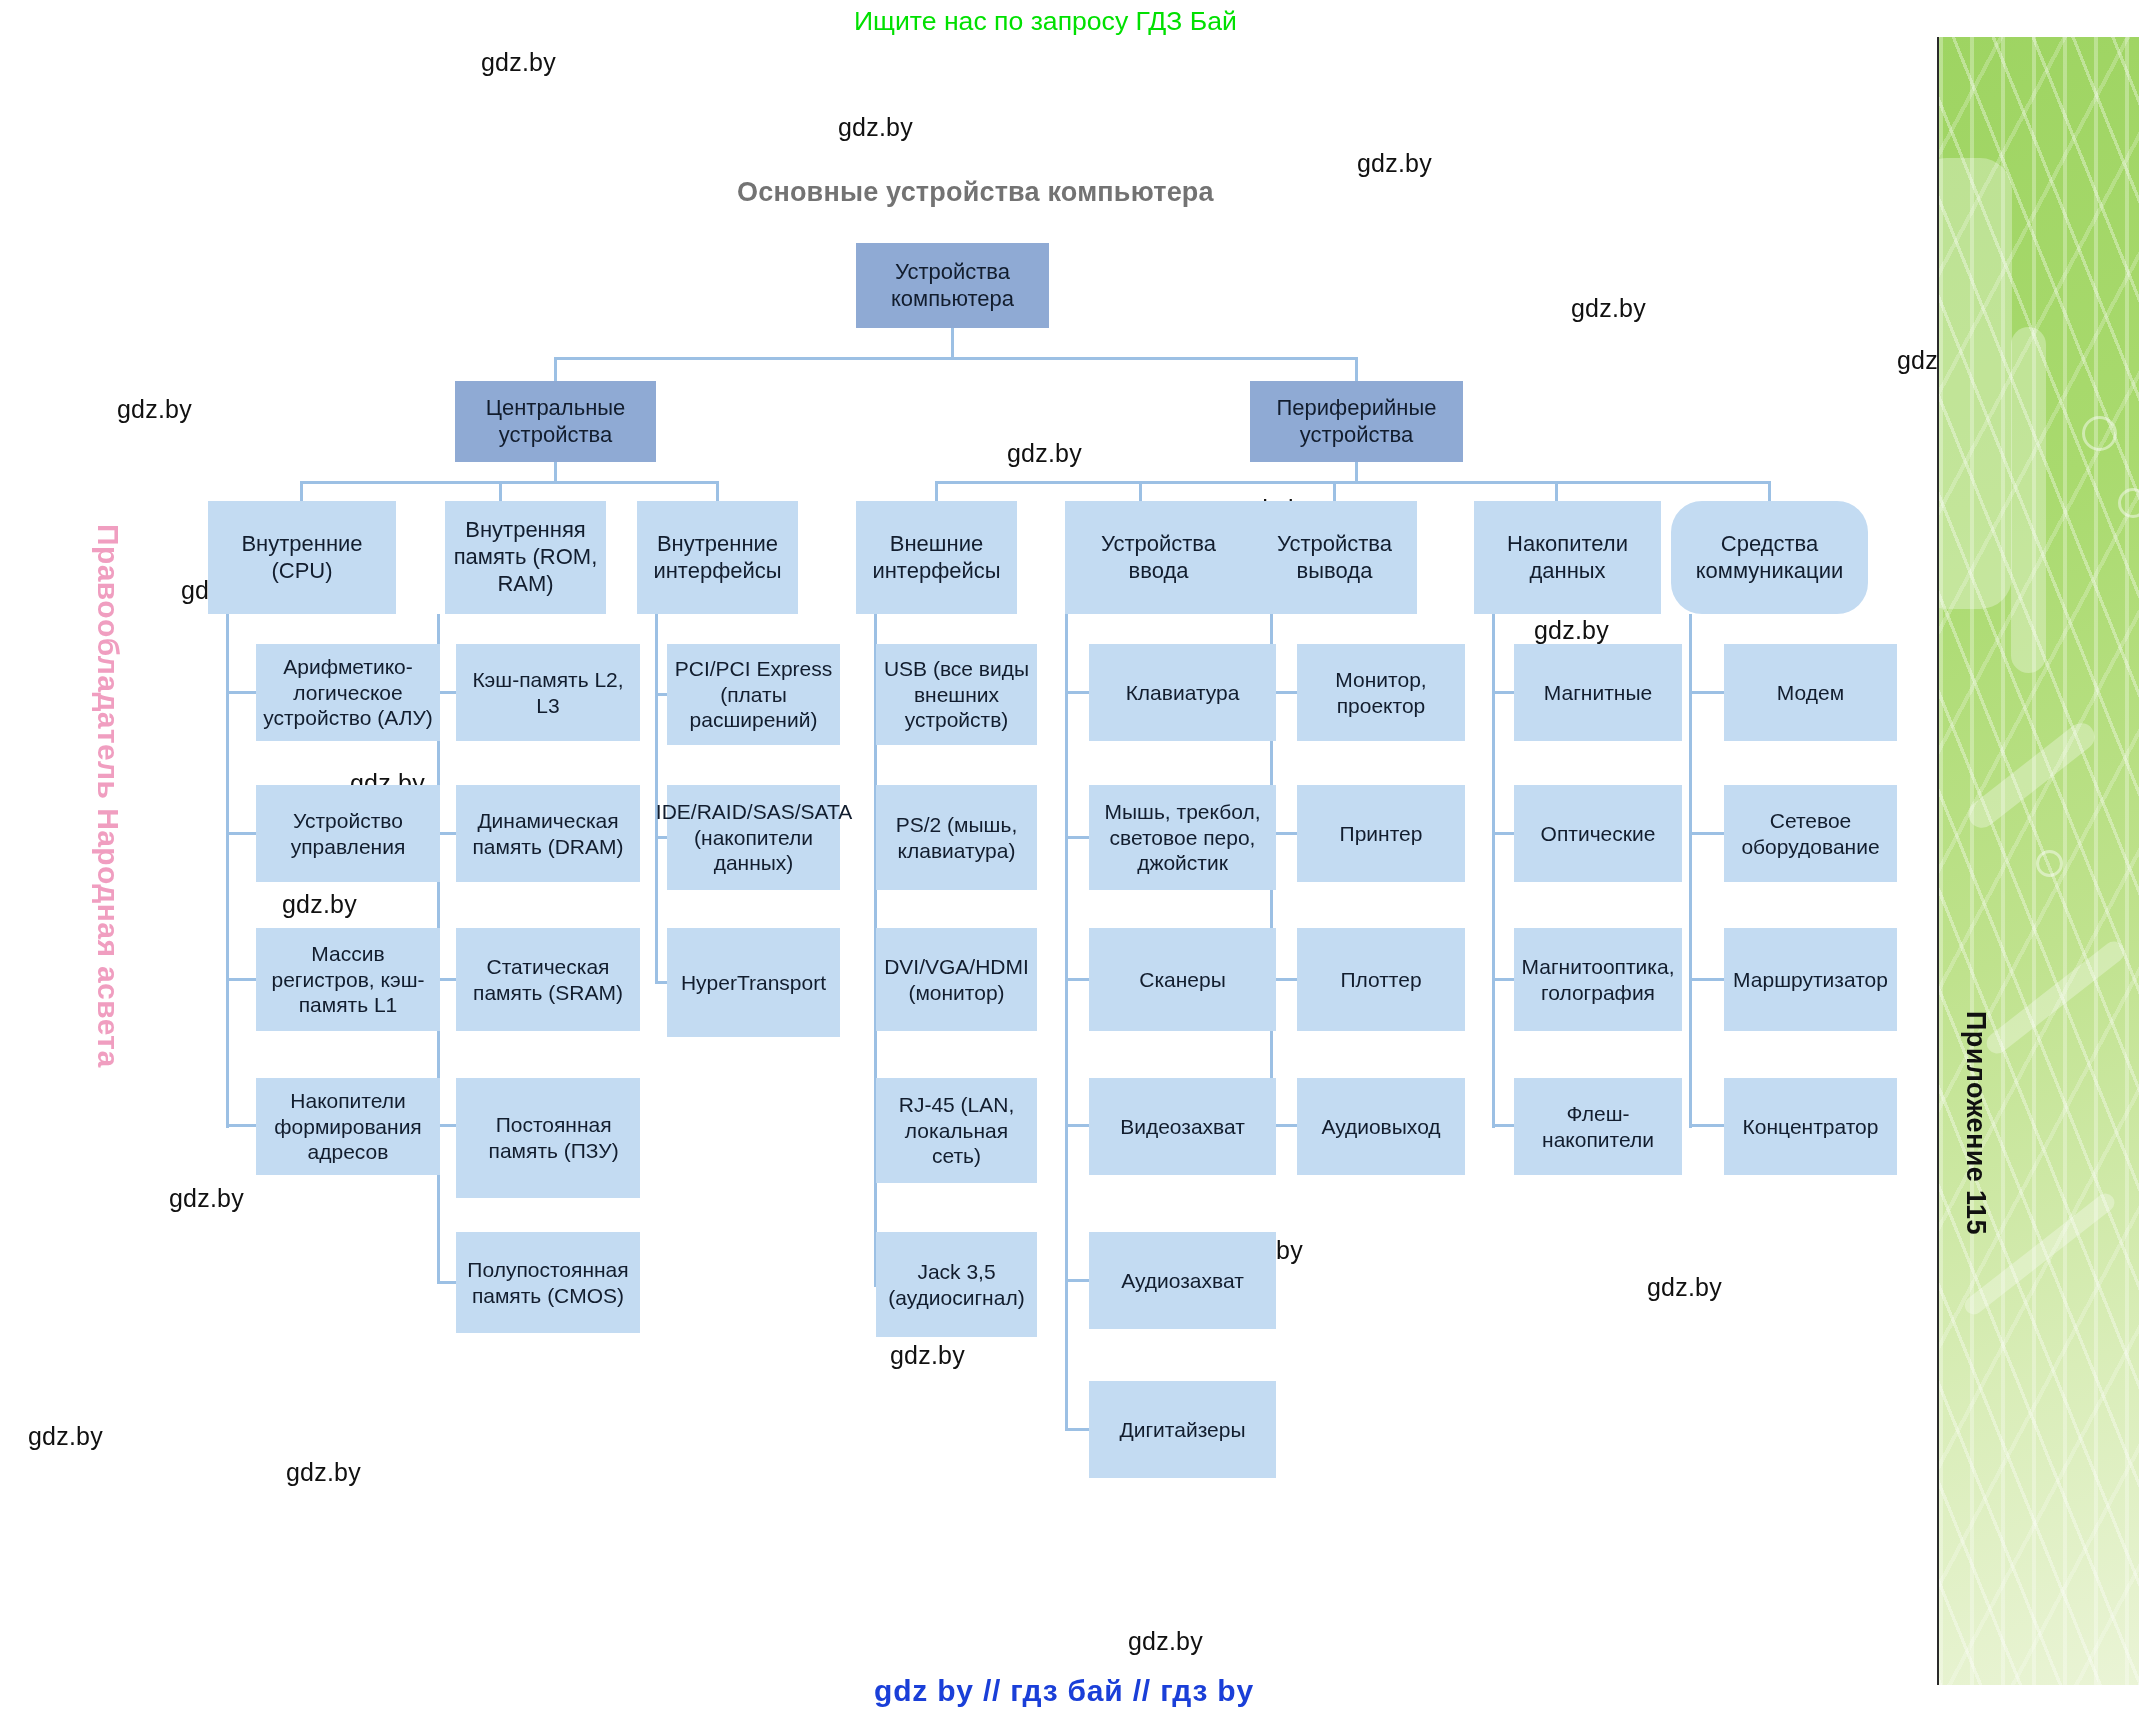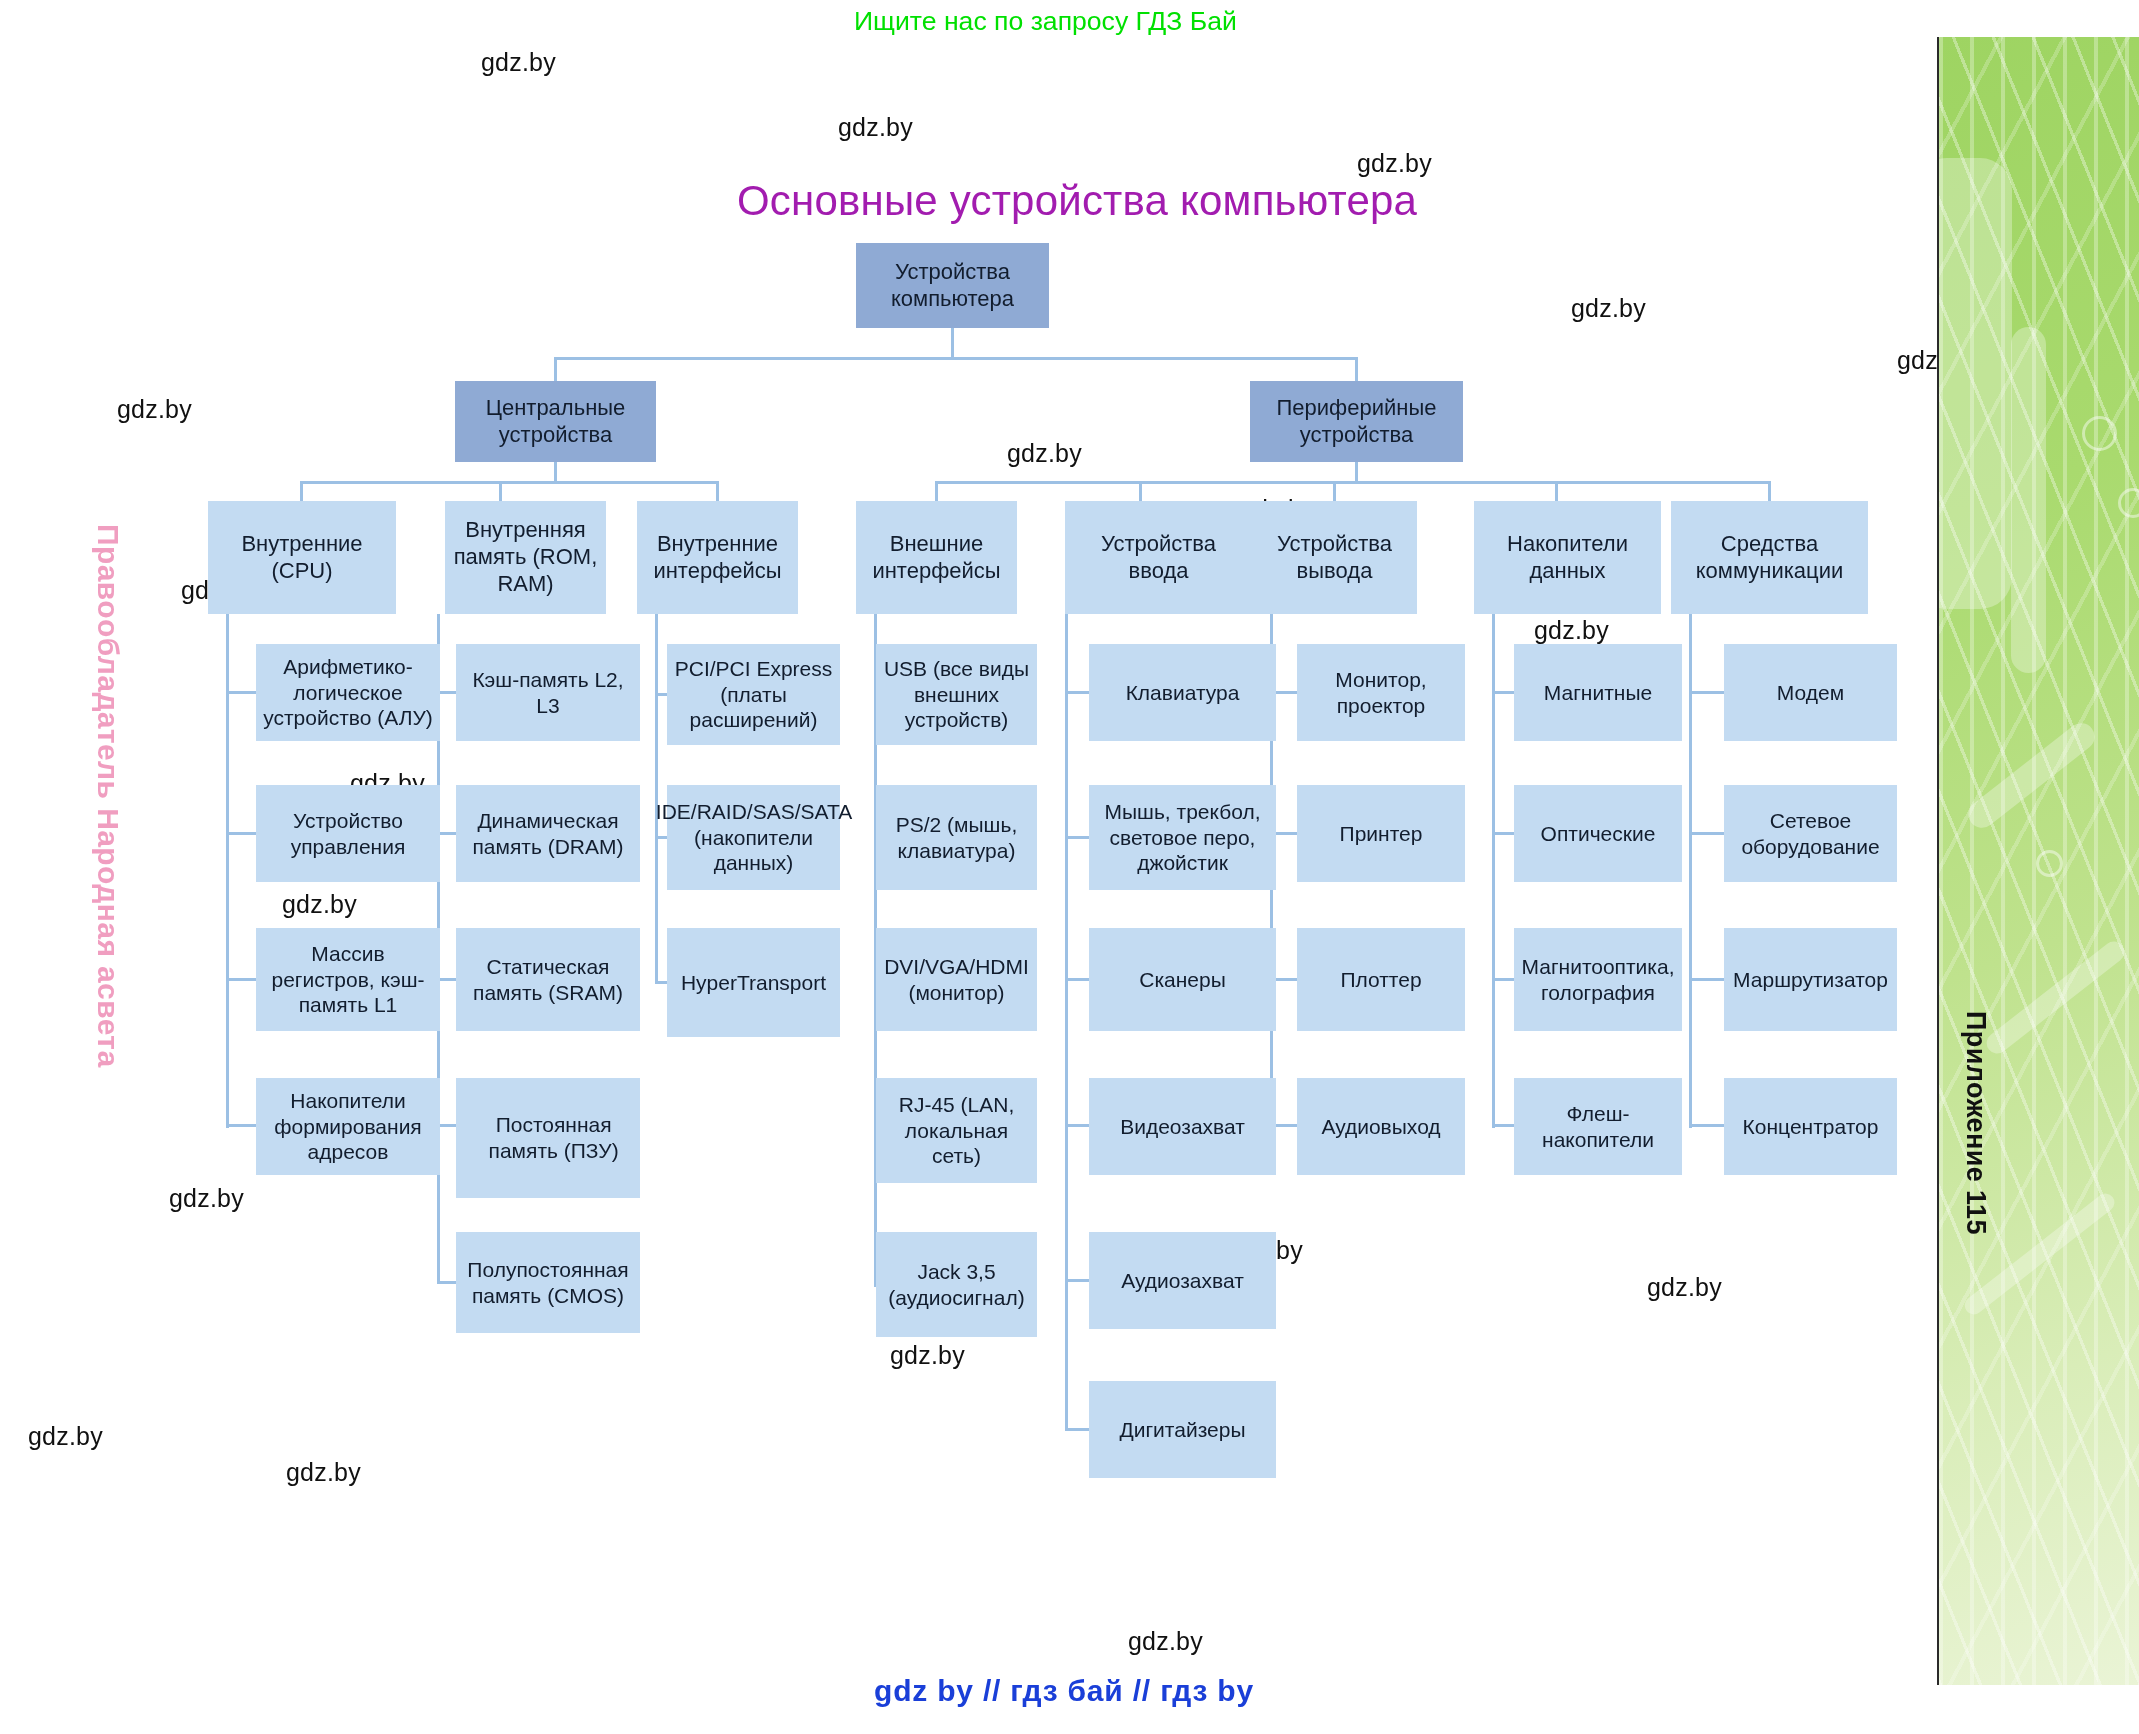--- a/index.html
+++ b/index.html
@@ -6,22 +6,22 @@
   body{width:2140px;height:1734px;position:relative;overflow:hidden;
        font-family:"Liberation Sans","DejaVu Sans",sans-serif;color:#1a1a1a;}
 
   
   .wm{position:absolute;color:#111;font-size:25px;white-space:nowrap;
       font-family:"Liberation Sans",sans-serif;letter-spacing:0.2px;}
   .wm-top{position:absolute;color:#00e000;font-size:26.6px;font-weight:400;white-space:nowrap;}
   .wm-foot{position:absolute;color:#1a3fd8;font-size:30px;font-weight:600;white-space:nowrap;letter-spacing:0.8px;}
 
   
-  .diagram-title{position:absolute;left:737px;top:177px;font-size:42px;font-weight:normal;
-    color:#a21caf;white-space:nowrap;letter-spacing:0.2px;}
+  .diagram-title{position:absolute;left:737px;top:177px;font-size:27px;font-weight:bold;
+    color:#737373;white-space:nowrap;letter-spacing:0.2px;}
 
   
   .node{position:absolute;box-sizing:border-box;display:flex;align-items:center;
         justify-content:center;text-align:center;line-height:1.22;
         font-size:22px;color:#121d2e;padding:1.6px 4.8px;}
   .node.dark{background:#8faad4;}
   .node.light{background:#c3dbf2;}
   .node.lvl1{font-size:22px;}
   .node.leaf{font-size:21px;}
 
@@ -152,21 +152,21 @@
     <div class="node dark lvl1" style="left: 856px; top: 243px; width: 193px; height: 85px;">Устройства компьютера</div>
     <div class="node dark lvl1" style="left: 455px; top: 381px; width: 201px; height: 81px;">Центральные устройства</div>
     <div class="node dark lvl1" style="left: 1250px; top: 381px; width: 213px; height: 81px;">Периферийные устройства</div>
     <div class="node light lvl1" style="left: 208px; top: 501px; width: 188px; height: 113px;">Внутренние   (CPU)</div>
     <div class="node light lvl1" style="left: 420px; top: 501px; width: 161px; height: 113px; margin-left: 25px;">Внутренняя память (ROM, RAM)</div>
     <div class="node light lvl1" style="left: 637px; top: 501px; width: 161px; height: 113px;">Внутренние интерфейсы</div>
     <div class="node light lvl1" style="left: 856px; top: 501px; width: 161px; height: 113px;">Внешние интерфейсы</div>
     <div class="node light lvl1" style="left: 1047px; top: 501px; width: 187px; height: 113px; margin-left: 18px;">Устройства ввода</div>
     <div class="node light lvl1" style="left: 1252px; top: 501px; width: 165px; height: 113px;">Устройства вывода</div>
     <div class="node light lvl1" style="left: 1474px; top: 501px; width: 187px; height: 113px;">Накопители данных</div>
-    <div class="node light lvl1" style="left: 1671px; top: 501px; width: 197px; height: 113px;">Средства коммуникации</div>
+    <div class="node light lvl1" style="left: 1671px; top: 501px; width: 197px; height: 113px; border-radius: 31px;">Средства коммуникации</div>
     <div class="node light leaf" style="left: 256px; top: 644px; width: 184px; height: 97px;">Арифметико-логическое устройство (АЛУ)</div>
     <div class="node light leaf" style="left: 256px; top: 785px; width: 184px; height: 97px;">Устройство управления</div>
     <div class="node light leaf" style="left: 256px; top: 928px; width: 184px; height: 103px;">Массив регистров, кэш-память L1</div>
     <div class="node light leaf" style="left: 256px; top: 1078px; width: 184px; height: 97px;">Накопители формирования адресов</div>
     <div class="node light leaf" style="left: 456px; top: 644px; width: 184px; height: 97px;">Кэш-память L2, L3</div>
     <div class="node light leaf" style="left: 456px; top: 785px; width: 184px; height: 97px;">Динамическая память (DRAM)</div>
     <div class="node light leaf" style="left: 456px; top: 928px; width: 184px; height: 103px;">Статическая память (SRAM)</div>
     <div class="node light leaf" style="left: 456px; top: 1078px; width: 184px; height: 120px; padding-left: 16px;">Постоянная память (ПЗУ)</div>
     <div class="node light leaf" style="left: 456px; top: 1232px; width: 184px; height: 101px;">Полупостоянная память (CMOS)</div>
     <div class="node light leaf" style="left: 667px; top: 644px; width: 173px; height: 101px;">PCI/PCI Express (платы расширений)</div>

